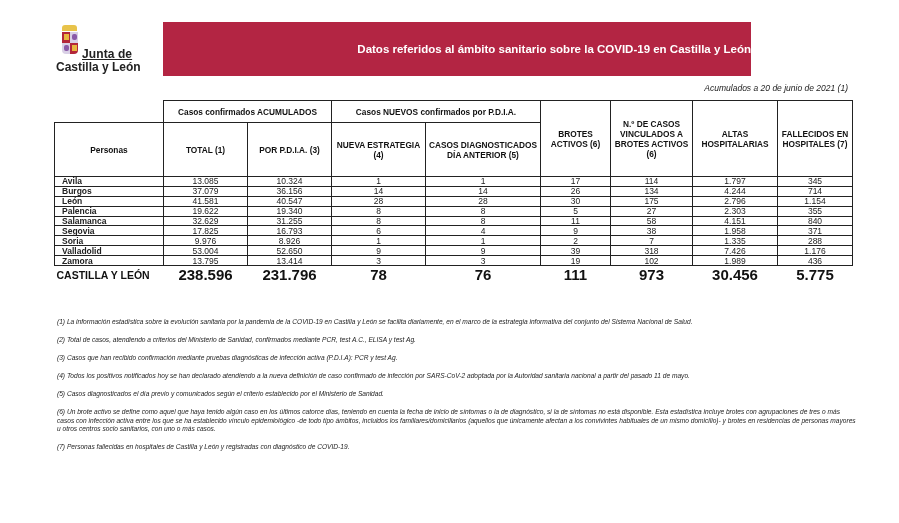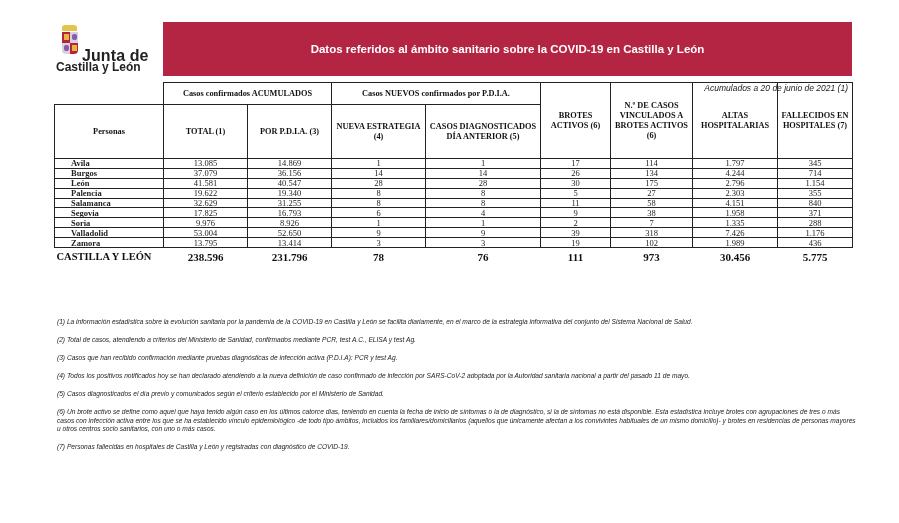--- a/index.html
+++ b/index.html
@@ -5,37 +5,37 @@
   html, body { margin:0; padding:0; background:#ffffff; }
   body { width:899px; height:523px; position:relative; overflow:hidden; font-family:"Liberation Sans", sans-serif; color:#111; }
 
   .logo { position:absolute; left:56px; top:24px; width:110px; height:52px; }
   .logo .crown { position:absolute; left:6px; top:1px; width:15px; height:6px; background:#e8c34a; border-radius:3px 3px 0 0; }
   .logo .shield { position:absolute; left:6px; top:8px; width:16px; height:22px; display:grid; grid-template-columns:1fr 1fr; grid-template-rows:1fr 1fr; border-radius:0 0 4px 4px; overflow:hidden; }
   .logo .q1, .logo .q4 { background:#b3263a; }
   .logo .q2, .logo .q3 { background:#d9d0e6; }
   .logo .q1::after, .logo .q4::after { content:""; display:block; width:5px; height:6px; margin:2px auto; background:#e8b640; }
   .logo .q2::after, .logo .q3::after { content:""; display:block; width:5px; height:6px; margin:2px auto; background:#8a5aa8; border-radius:2px; }
-  .logo .t1 { position:absolute; left:26px; top:23px; font-size:16px; font-weight:bold; color:#222; letter-spacing:0.1px; white-space:nowrap; }
+  .logo .t1 { position:absolute; left:26px; top:23px; font-size:12px; font-weight:bold; color:#222; letter-spacing:0.1px; white-space:nowrap;text-decoration:underline; }
   .logo .t2 { position:absolute; left:0px; top:36px; font-size:12px; font-weight:bold; color:#222; white-space:nowrap; }
 
-  .banner { position:absolute; left:163px; top:22px; width:689px; height:54px; background:#b32543; display:flex; align-items:center; justify-content:center; }
+  .banner { position:absolute; left:163px; top:22px; width:588px; height:54px; background:#b32543; display:flex; align-items:center; justify-content:flex-end; }
   .banner span { color:#fff; font-size:11.5px; font-weight:bold; }
 
   .acum { position:absolute; right:51px; top:83px; font-size:8.5px; font-style:italic; color:#222;text-align:center; }
 
-  table.main { position:absolute; left:54px; top:82px; border-collapse:collapse; font-size:8.5px; table-layout:fixed;font-family:Liberation Serif, serif; }
+  table.main { position:absolute; left:54px; top:100px; border-collapse:collapse; font-size:8.5px; table-layout:fixed; }
   table.main td, table.main th { border:1.2px solid #222; padding:0; text-align:center; }
   table.main th { font-weight:bold; font-size:8.3px; line-height:10px; }
   table.main .noborder { border:none; }
   table.main .grp { height:22px; }
   table.main .hdr { height:54px; }
   table.main tr.data td { height:8.9px; line-height:8px; font-size:8.5px; color:#222; }
-  table.main tr.data td.prov { text-align:left; padding-left:16px; font-weight:bold; }
-  table.main tr.total td { border:none; font-weight:bold; font-size:11px; height:17px; }
+  table.main tr.data td.prov { text-align:left; padding-left:7px; font-weight:bold; }
+  table.main tr.total td { border:none; font-weight:bold; font-size:15px; height:17px; }
   table.main tr.total td.prov { text-align:left; padding-left:2px; font-size:10.5px; }
 
   .notes { position:absolute; left:57px; top:318px; width:800px; font-size:6.6px; font-style:italic; color:#222; line-height:8.7px; }
   .notes p { margin:0 0 9.3px 0; }
   .notes p.multi { margin-bottom:9px; }
 </style>
 </head>
 <body>
 
 <div class="logo">
@@ -83,21 +83,21 @@
       <th>TOTAL (1)</th>
       <th>POR P.D.I.A. (3)</th>
       <th>NUEVA ESTRATEGIA (4)</th>
       <th>CASOS DIAGNOSTICADOS DÍA ANTERIOR (5)</th>
     </tr>
   </thead>
   <tbody id="tbody">
       <tr class="data">
         <td class="prov">Avila</td>
         <td>13.085</td>
-        <td>14.869</td>
+        <td>10.324</td>
         <td>1</td>
         <td>1</td>
         <td>17</td>
         <td>114</td>
         <td>1.797</td>
         <td>345</td>
       </tr>
       <tr class="data">
         <td class="prov">Burgos</td>
         <td>37.079</td>

